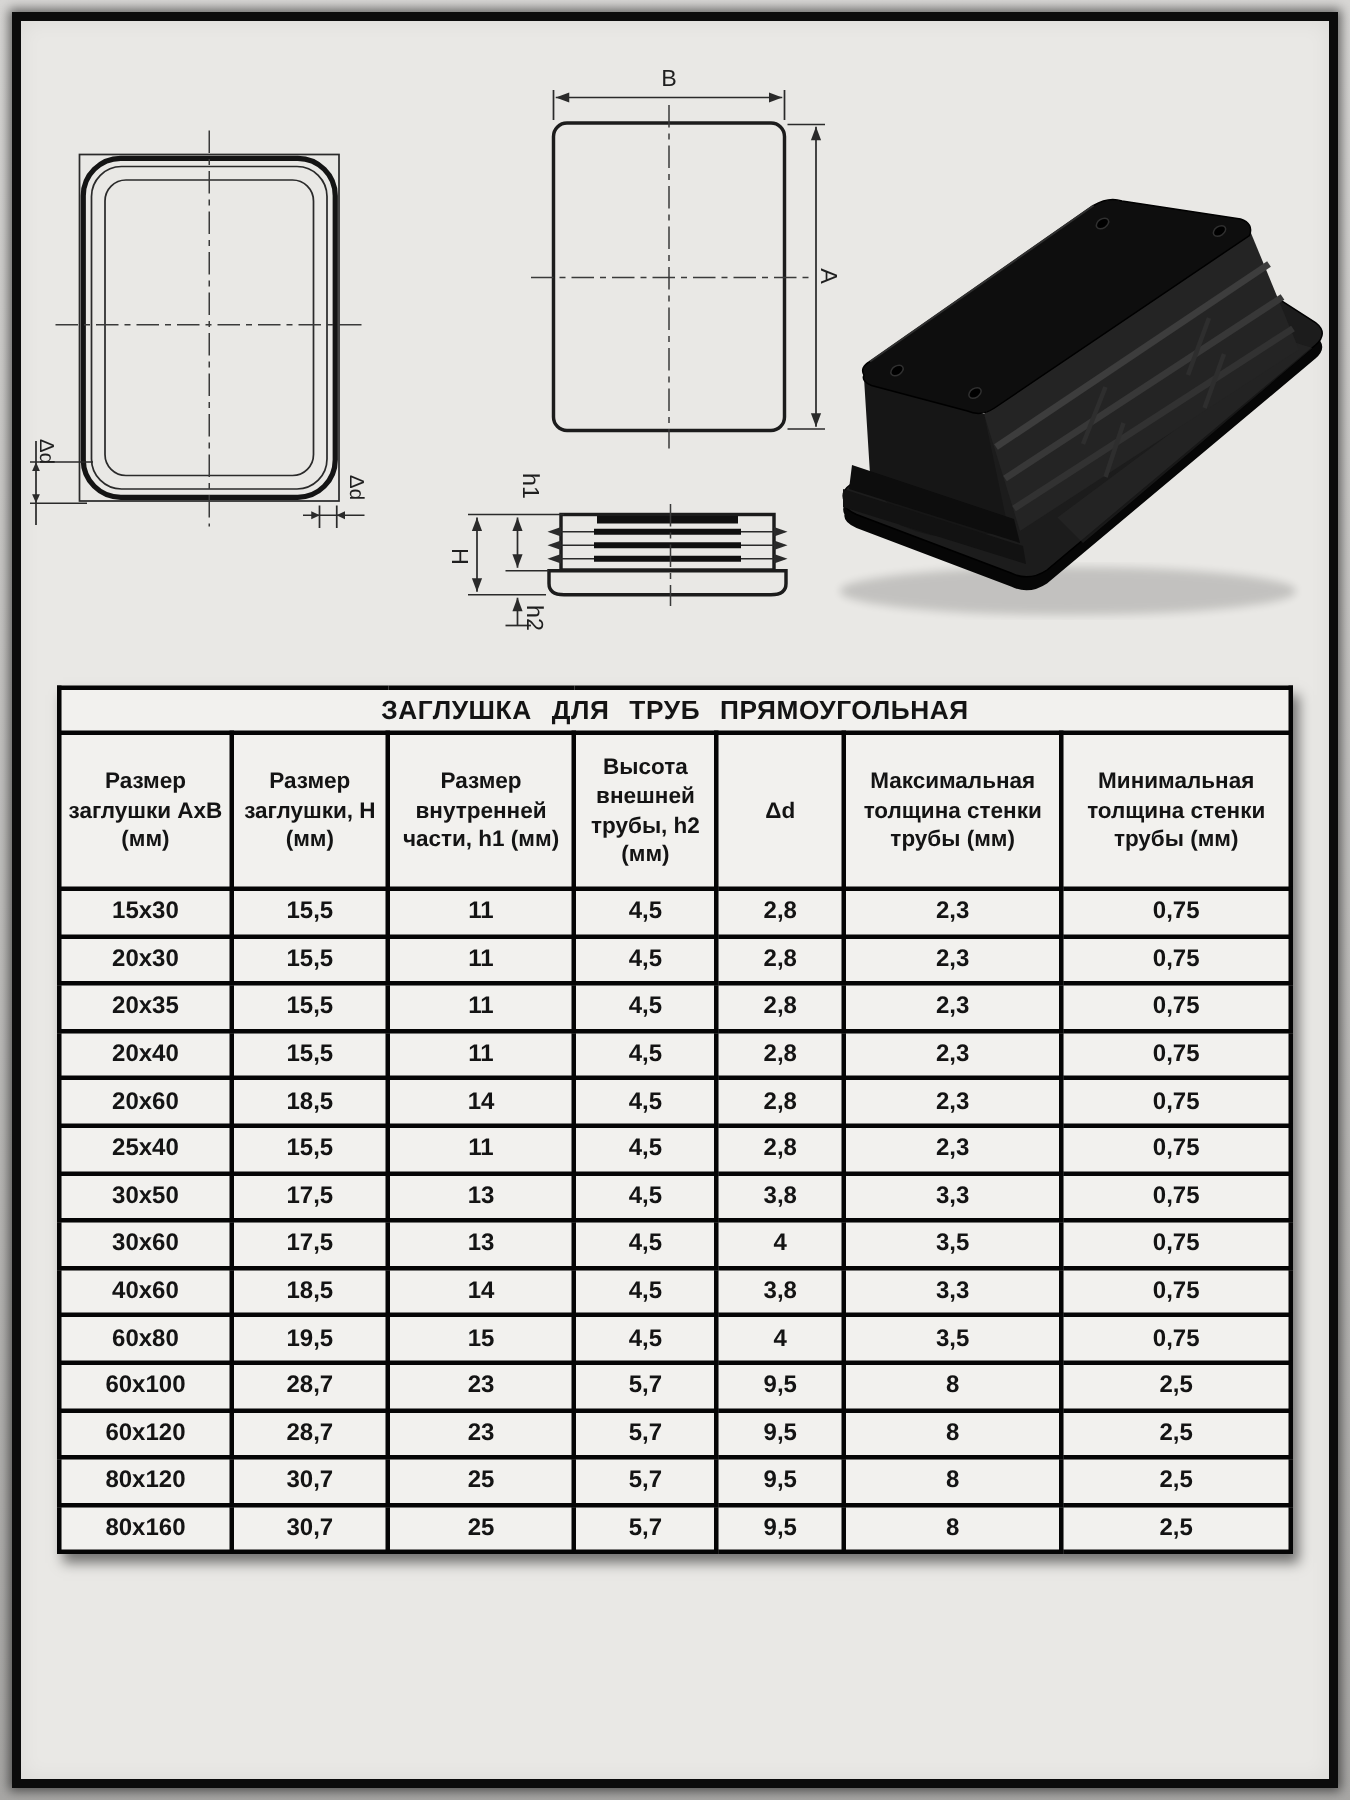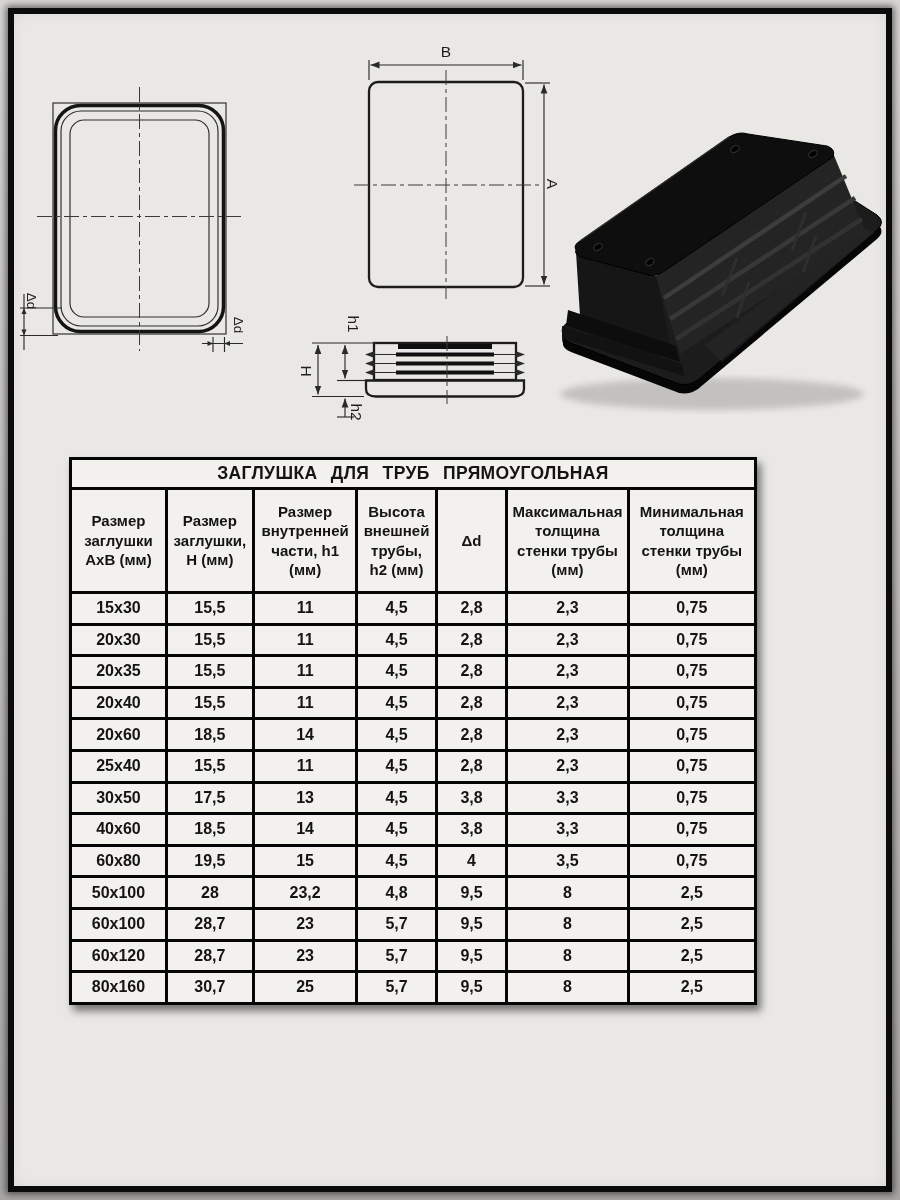--- a/index.html
+++ b/index.html
@@ -17,24 +17,23 @@
   svg.drawings{position:absolute;left:0;top:0;display:block;}
   .ln{stroke:#2a2a2a;stroke-width:1.15;fill:none;}
   .lnM{stroke:#1c1c1c;stroke-width:2.3;fill:none;}
   .lnT{stroke:#141414;stroke-width:3.5;fill:none;}
   .cl{stroke:#3a3a3a;stroke-width:1;fill:none;stroke-dasharray:15 4 4 4;}
   .ar{fill:#2a2a2a;stroke:none;}
   .dark{stroke:#101010;fill:none;}
   .dim{font-family:"Liberation Sans",sans-serif;font-size:15.5px;fill:#1f1f1f;}
   .dimsm{font-family:"Liberation Sans",sans-serif;font-size:13.5px;fill:#1f1f1f;}
   table.spec{
-    position:absolute;left:24px;top:443px;width:688px;
+    position:absolute;left:24px;top:443px;width:824px;
     border-collapse:collapse;table-layout:fixed;
     box-shadow:4px 6px 8px rgba(0,0,0,.5);
-    margin-left:31px;
   }
   .spec th,.spec td{
     border:3px solid #050505;background:#f2f1ee;color:#141414;
     text-align:center;vertical-align:middle;padding:0 3px;overflow:hidden;
   }
   .spec .title{height:27px;font-size:17.5px;font-weight:bold;letter-spacing:.4px;word-spacing:8px;}
   .spec th{height:101px;font-size:15px;font-weight:bold;line-height:1.3;}
   .spec tbody td{height:28.6px;font-size:16px;font-weight:bold;}
 </style>
 </head>
@@ -249,65 +248,74 @@
         <tr>
           <td>30х50</td>
           <td>17,5</td>
           <td>13</td>
           <td>4,5</td>
           <td>3,8</td>
           <td>3,3</td>
           <td>0,75</td>
         </tr>
         <tr>
+          <td>30х60</td>
+          <td>17,5</td>
+          <td>13</td>
+          <td>4,5</td>
+          <td>4</td>
+          <td>3,5</td>
+          <td>0,75</td>
+        </tr>
+        <tr>
           <td>40х60</td>
           <td>18,5</td>
           <td>14</td>
           <td>4,5</td>
           <td>3,8</td>
           <td>3,3</td>
           <td>0,75</td>
         </tr>
         <tr>
           <td>60х80</td>
           <td>19,5</td>
           <td>15</td>
           <td>4,5</td>
           <td>4</td>
           <td>3,5</td>
           <td>0,75</td>
-        </tr>
-        <tr>
-          <td>50х100</td>
-          <td>28</td>
-          <td>23,2</td>
-          <td>4,8</td>
-          <td>9,5</td>
-          <td>8</td>
-          <td>2,5</td>
         </tr>
         <tr>
           <td>60х100</td>
           <td>28,7</td>
           <td>23</td>
           <td>5,7</td>
           <td>9,5</td>
           <td>8</td>
           <td>2,5</td>
         </tr>
         <tr>
           <td>60х120</td>
           <td>28,7</td>
           <td>23</td>
           <td>5,7</td>
           <td>9,5</td>
           <td>8</td>
           <td>2,5</td>
         </tr>
         <tr>
+          <td>80х120</td>
+          <td>30,7</td>
+          <td>25</td>
+          <td>5,7</td>
+          <td>9,5</td>
+          <td>8</td>
+          <td>2,5</td>
+        </tr>
+        <tr>
           <td>80х160</td>
           <td>30,7</td>
           <td>25</td>
           <td>5,7</td>
           <td>9,5</td>
           <td>8</td>
           <td>2,5</td>
         </tr>
       </tbody>
   </table>

